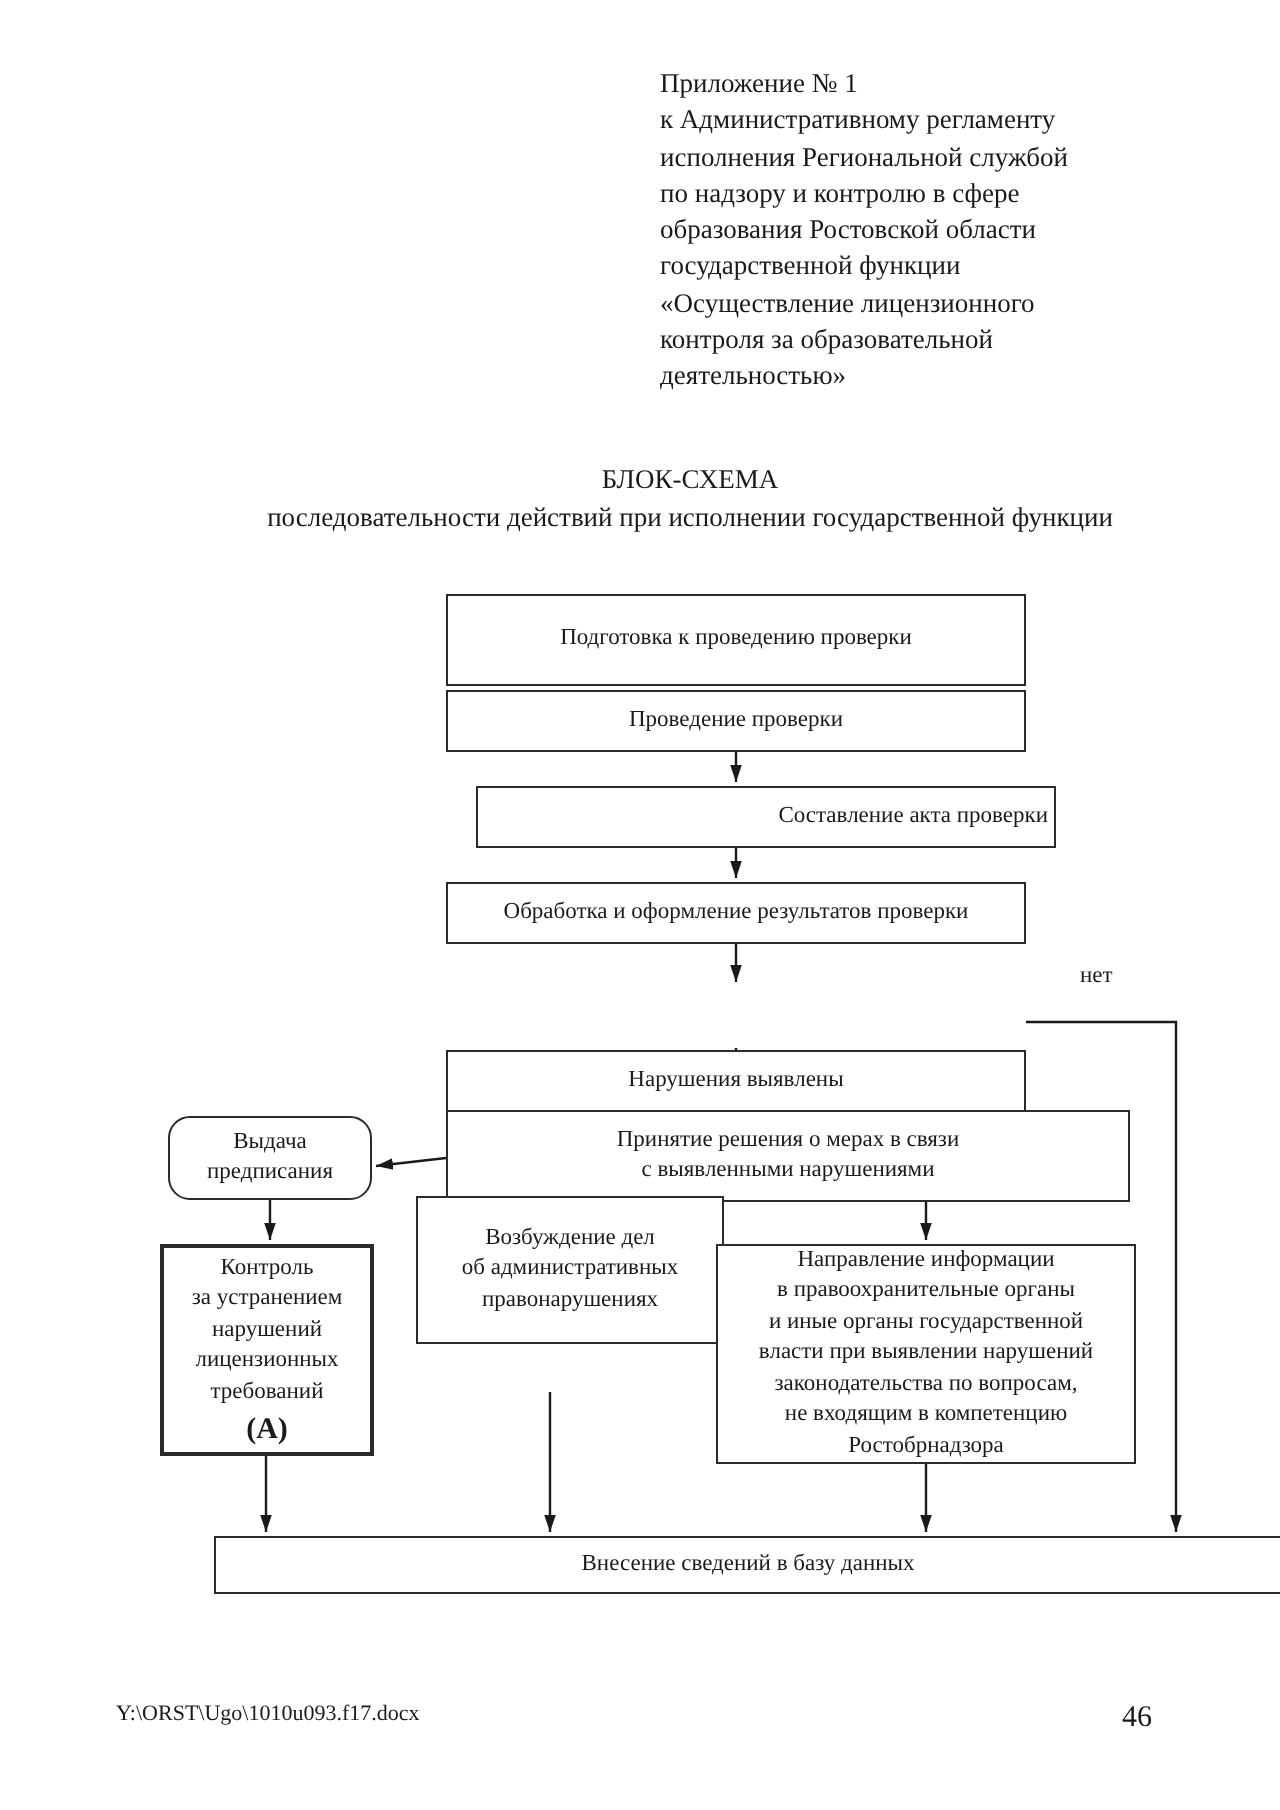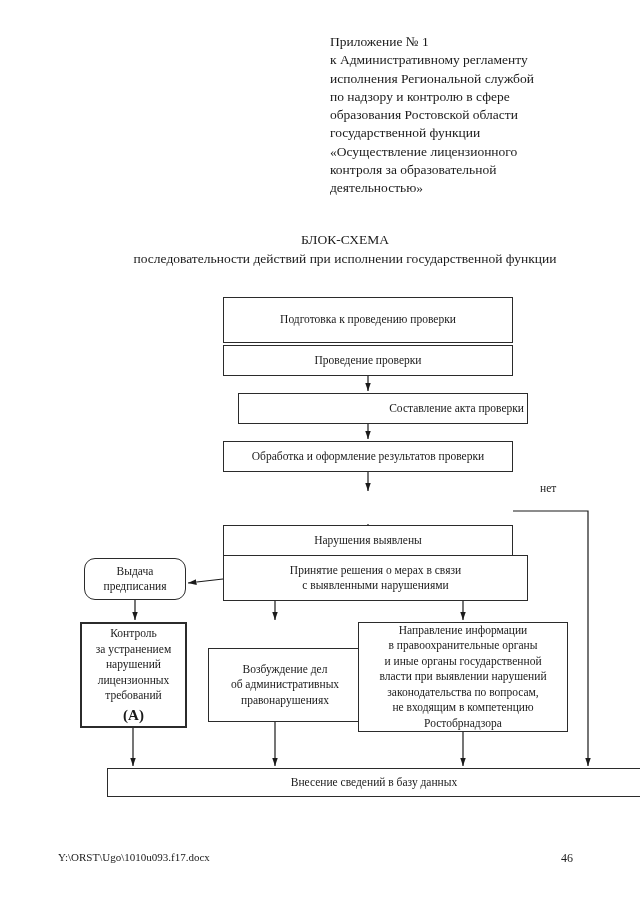--- a/index.html
+++ b/index.html
@@ -23,21 +23,21 @@
     text-align:center;font-size:11.5px;line-height:15.5px;background:#fff;
     padding:1px 3px;
   }
   .fc-box .lbl{white-space:pre-line;}
   .thick{border-width:2px;}
   .a-mark{font-size:12px;margin-top:4px;}
   .a-mark .a{font-weight:bold;font-size:15px;}
   .branch-label{position:absolute;font-size:11.5px;}
   svg.connectors{position:absolute;left:0;top:0;pointer-events:none;}
   .footer-path{position:absolute;left:58px;top:851px;font-size:11px;}
-  .page-number{position:absolute;left:561px;top:851px;font-size:12px;}
+  .page-number{position:absolute;left:561px;top:851px;font-size:15px;}
 </style>
 </head>
 <body>
 
 <div class="header-block pre">Приложение № 1
 к Административному регламенту
 исполнения Региональной службой
 по надзору и контролю в сфере
 образования Ростовской области
 государственной функции
@@ -90,40 +90,40 @@
 </div>
 
 <div class="fc-box" style="left:223px;top:441px;width:290px;height:31px;">
   <div class="lbl">Обработка и оформление результатов проверки</div>
 </div>
 
 <div class="fc-box" style="left:223px;top:493px;width:290px;height:31px;margin-top:32px;">
   <div class="lbl">Нарушения выявлены</div>
 </div>
 
-<div class="fc-box" style="left:223px;top:555px;width:305px;height:46px;">
+<div class="fc-box" style="left:223px;top:555px;width:342px;height:46px;">
   <div class="lbl">Принятие решения о мерах в связи
 с выявленными нарушениями</div>
 </div>
 
 <div class="fc-box" style="left:84px;top:558px;width:102px;height:42px;border-radius:11px;">
   <div class="lbl">Выдача
 предписания</div>
 </div>
 
 <div class="fc-box thick" style="left:80px;top:622px;width:107px;height:106px;">
   <div class="lbl">Контроль
 за устранением
 нарушений
 лицензионных
 требований</div>
   <div class="a-mark"><span class="a">(А)</span></div>
 </div>
 
-<div class="fc-box" style="left:208px;top:648px;width:154px;height:74px;">
+<div class="fc-box" style="left:208px;top:598px;width:154px;height:74px;">
   <div class="lbl">Возбуждение дел
 об административных
 правонарушениях</div>
 </div>
 
 <div class="fc-box" style="left:358px;top:622px;width:210px;height:110px;">
   <div class="lbl">Направление информации
 в правоохранительные органы
 и иные органы государственной
 власти при выявлении нарушений

